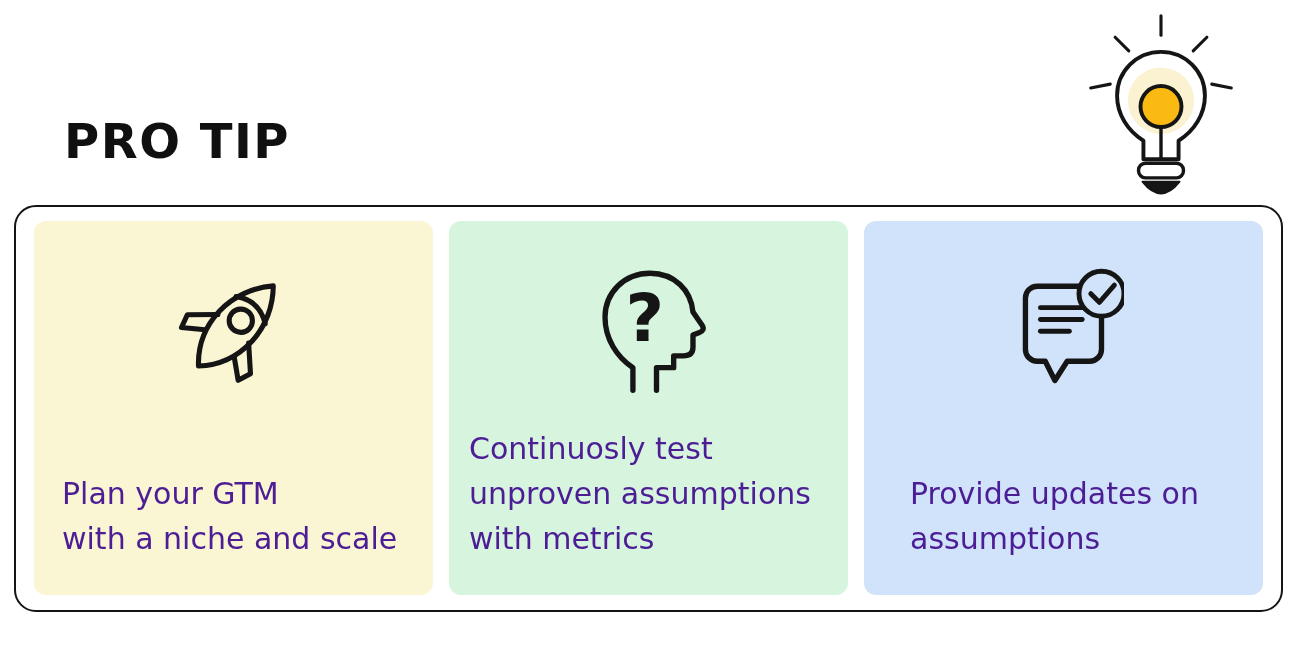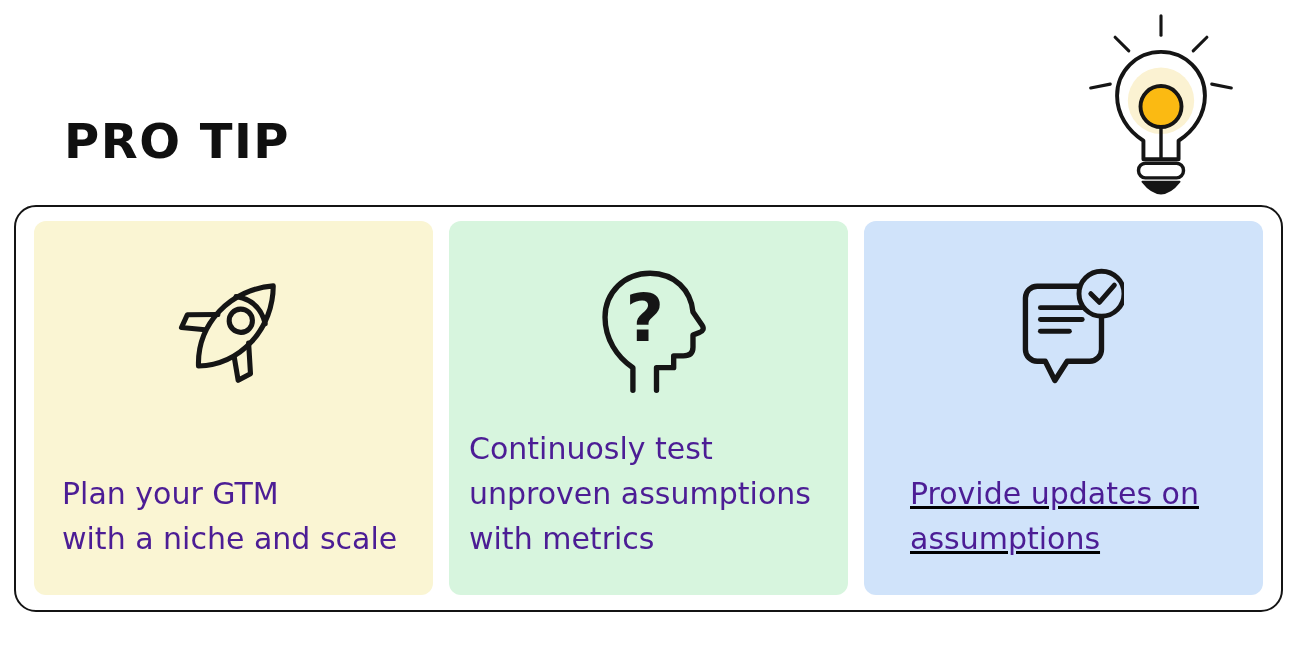--- a/index.html
+++ b/index.html
@@ -134,21 +134,21 @@
           <text x="33" y="72" font-family="'DejaVu Sans', sans-serif" font-size="62" font-weight="bold" fill="#151515">?</text>
         </svg>
       </div>
       <p class="card-text">
         <span>Continuosly test</span>
         <span>unproven assumptions</span>
         <span>with metrics</span>
       </p>
     </section>
 
-    <section class="card" style="background: rgb(208, 227, 250); text-decoration: underline;">
+    <section class="card" style="background: rgb(208, 227, 250);">
       <div class="icon-wrap">
         <svg width="120" height="128" viewBox="0 0 112 118" aria-hidden="true">
           <path class="stroke" stroke-width="5" d="M31,20 H80 a11,11 0 0 1 11,11 V79 a11,11 0 0 1 -11,11 H59 L47.5,108 L38.5,90 H31 a11,11 0 0 1 -11,-11 V31 a11,11 0 0 1 11,-11 Z"></path>
           <g class="stroke" stroke-width="4.6">
             <line x1="34" y1="40" x2="73" y2="40"></line>
             <line x1="34" y1="51" x2="73" y2="51"></line>
             <line x1="34" y1="62" x2="61" y2="62"></line>
           </g>
           <circle cx="91" cy="27" r="21" fill="#D0E3FA" stroke="#151515" stroke-width="4.6"></circle>
           <path class="stroke" stroke-width="4.6" d="M81,27 L89,35 L103,19"></path>

